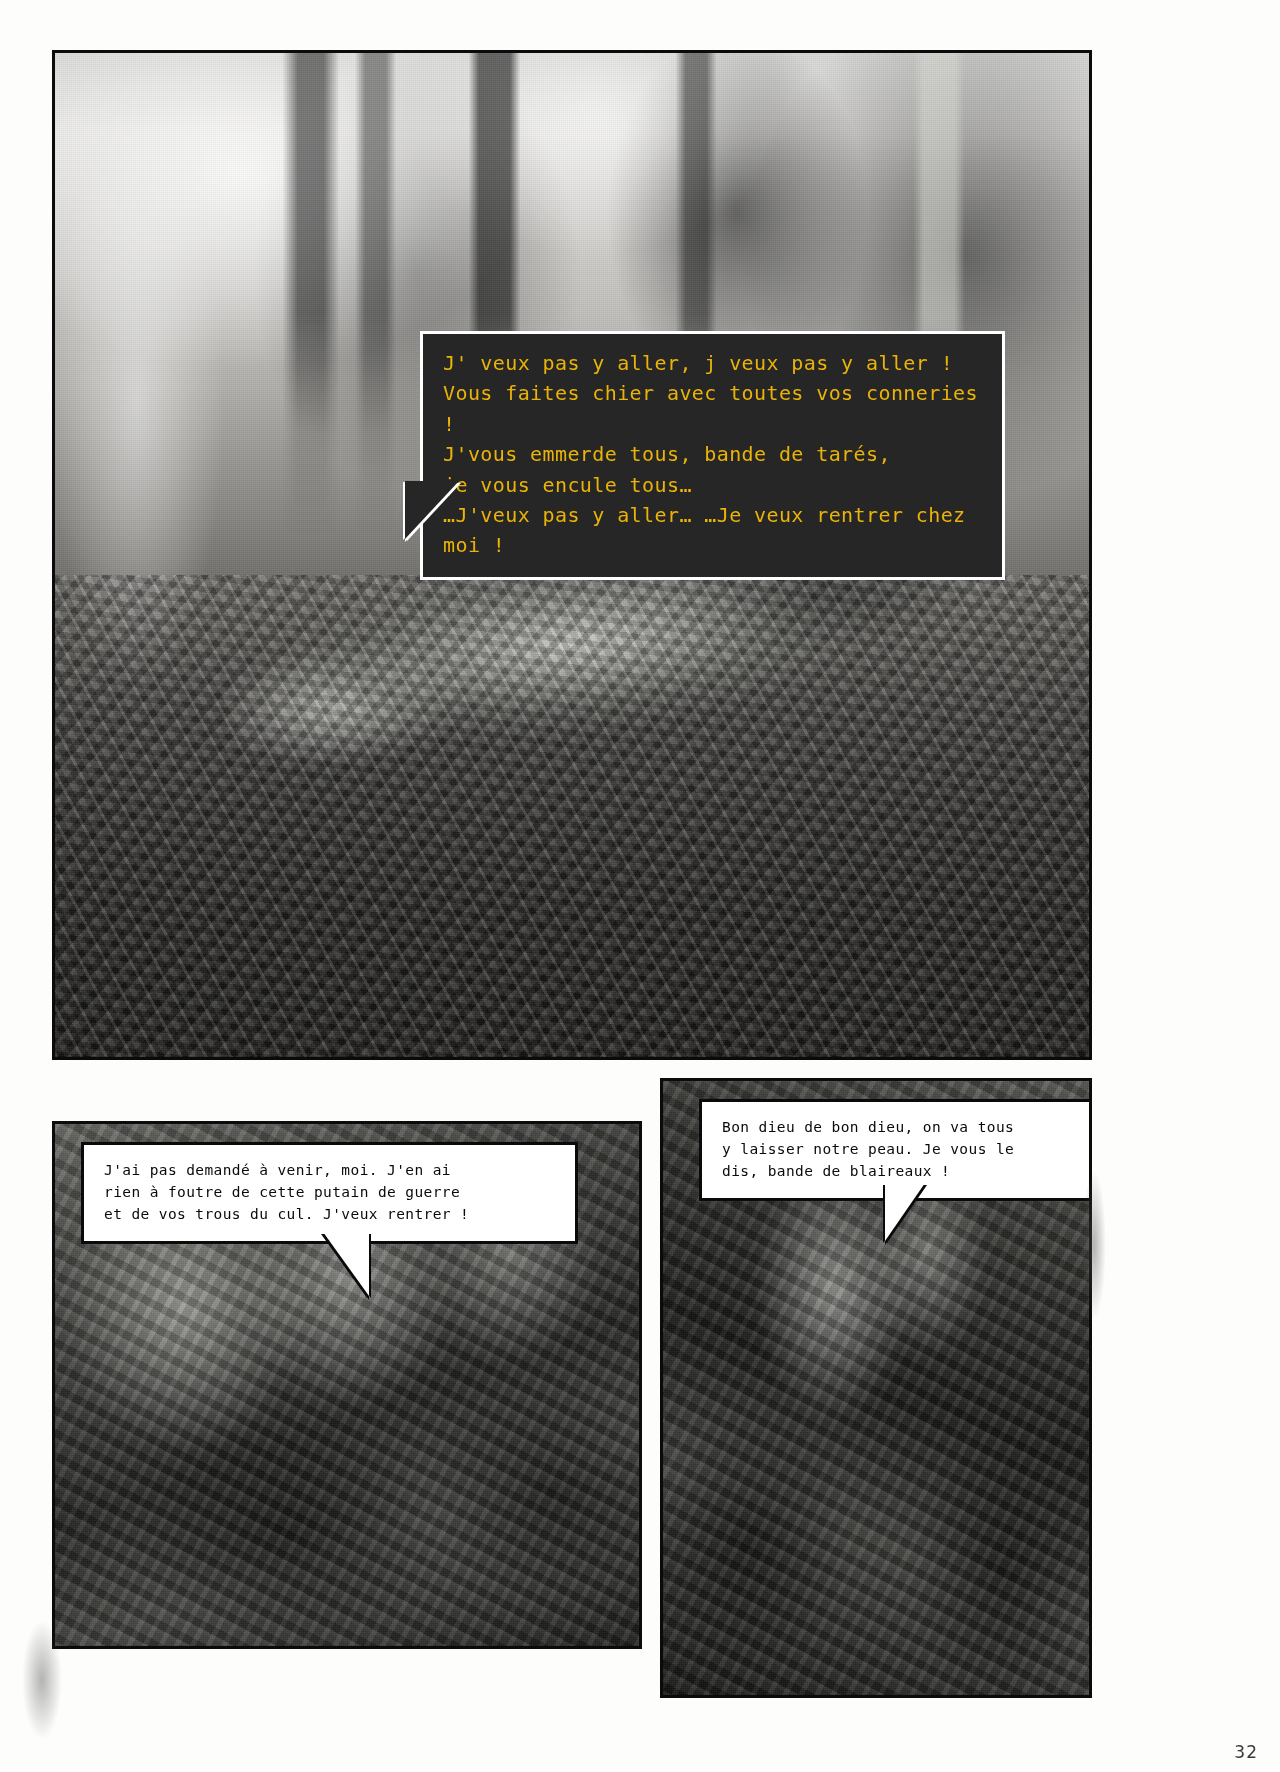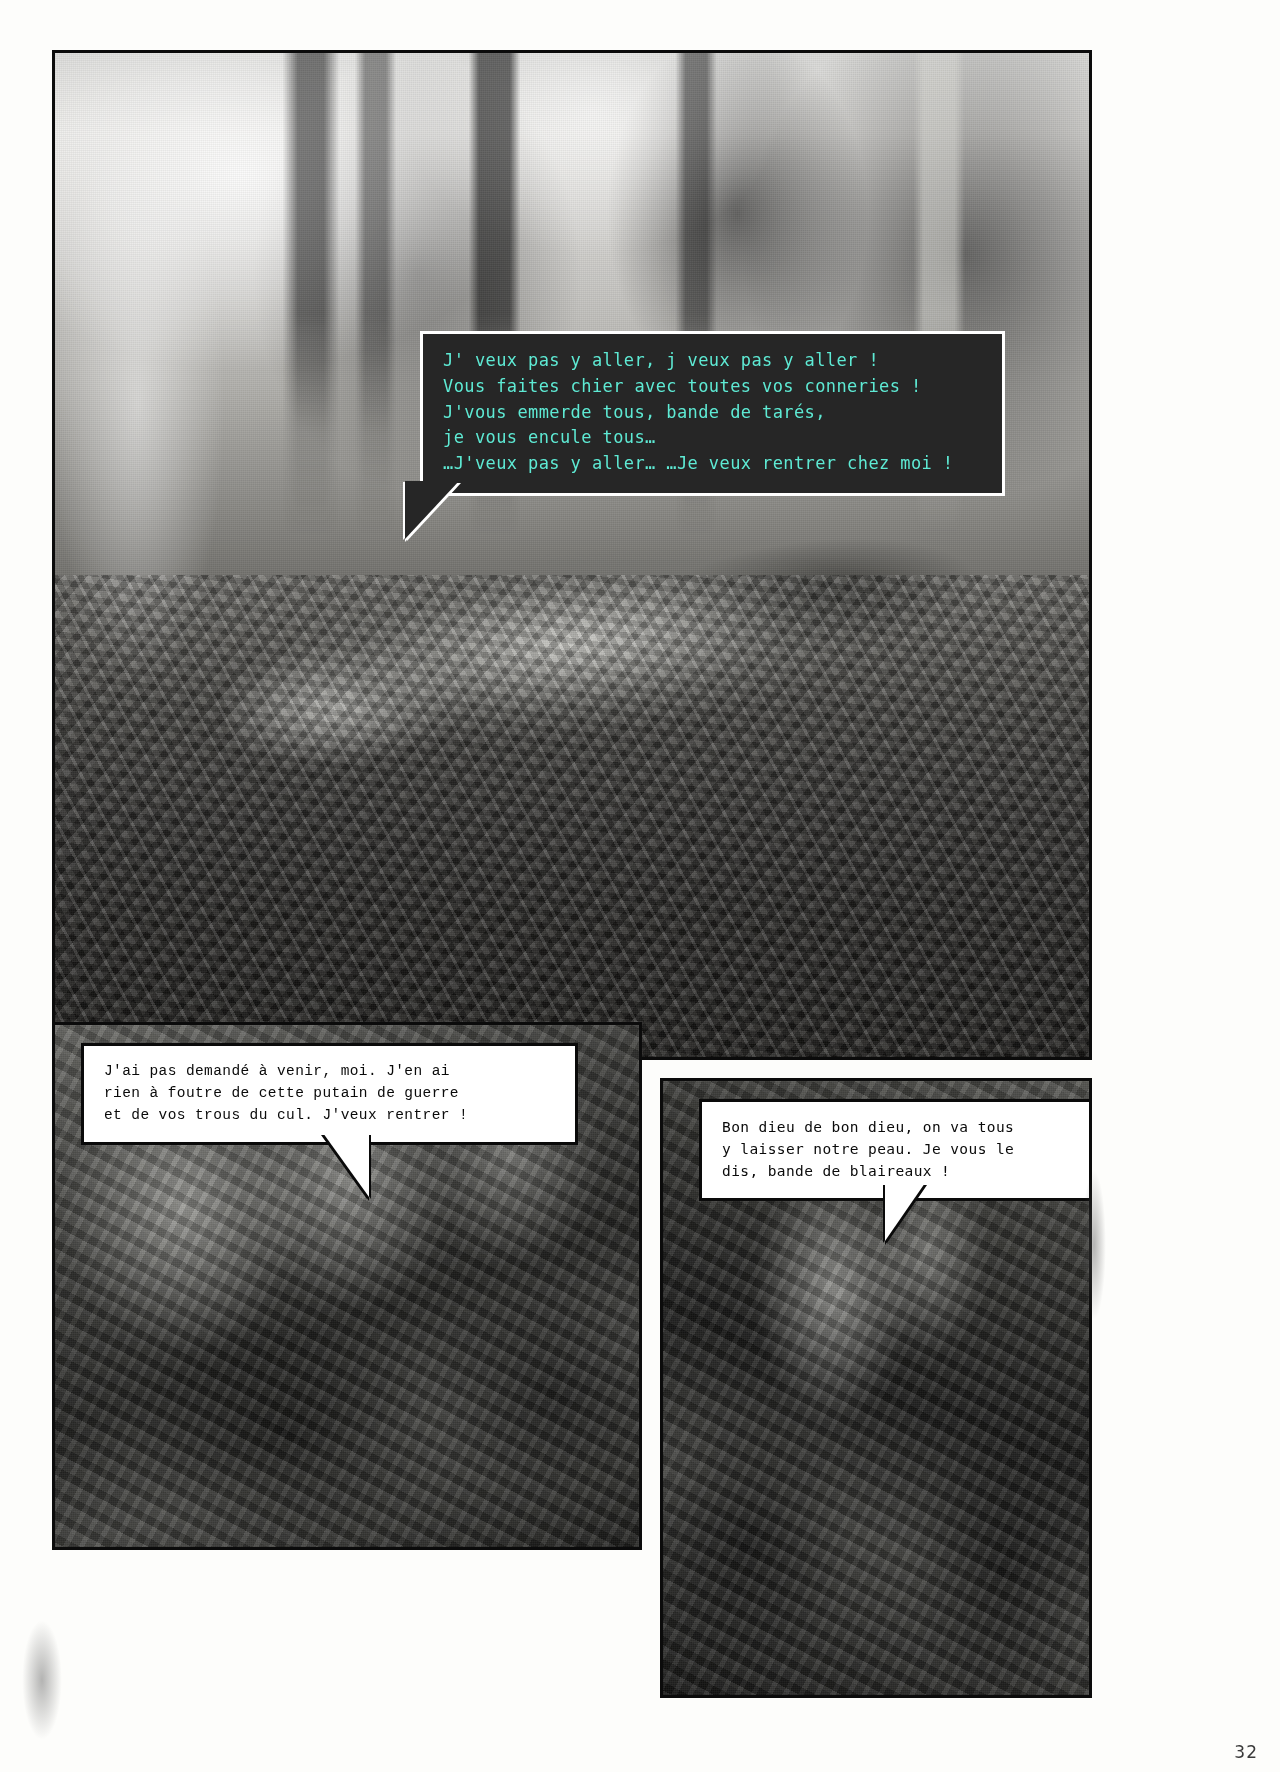--- a/index.html
+++ b/index.html
@@ -146,22 +146,22 @@
     position: absolute;
     box-sizing: border-box;
     border: 3px solid #ffffff;
     padding: 14px 18px 16px 20px;
     line-height: 1.52;
     letter-spacing: .4px;
     white-space: pre-line;
   }
   .balloon.dark {
     background: #262626;
-    color: #5eead4;
-    font-size: 17px;
+    color: #eab308;
+    font-size: 20px;
   }
   .balloon.light {
     background: #ffffff;
     color: #0a0a0a;
     border: 3px solid #0a0a0a;
     font-size: 14.5px;
   }
 
   
   .tail {
@@ -219,21 +219,21 @@
     </div>
 
     <div class="balloon dark" style="left:365px; top:278px; width:585px;">J' veux pas y aller, j veux pas y aller !
 Vous faites chier avec toutes vos conneries !
 J'vous emmerde tous, bande de tarés,
 je vous encule tous…
 …J'veux pas y aller… …Je veux rentrer chez moi !</div>
     <div class="tail tail-dark" style="left:350px; top:428px;"></div>
   </div>
 
-  <div class="panel" style="left:52px; top:1022px; width:590px; height:528px;font-family:Liberation Mono, monospace;">
+  <div class="panel" style="left:52px; top:1121px; width:590px; height:528px;">
     <div class="art">
       <div class="p2-base"></div>
       <div class="p2-shapes"></div>
       <div class="p2-strokes"></div>
       <div class="p-grain"></div>
     </div>
 
     <div class="balloon light" style="left:26px; top:18px; width:497px;">J'ai pas demandé à venir, moi. J'en ai
 rien à foutre de cette putain de guerre
 et de vos trous du cul. J'veux rentrer !</div>

